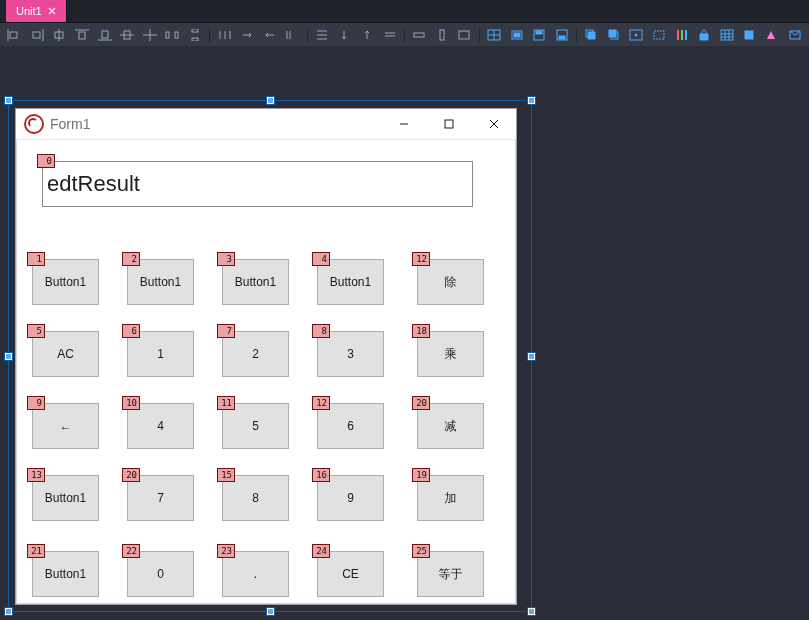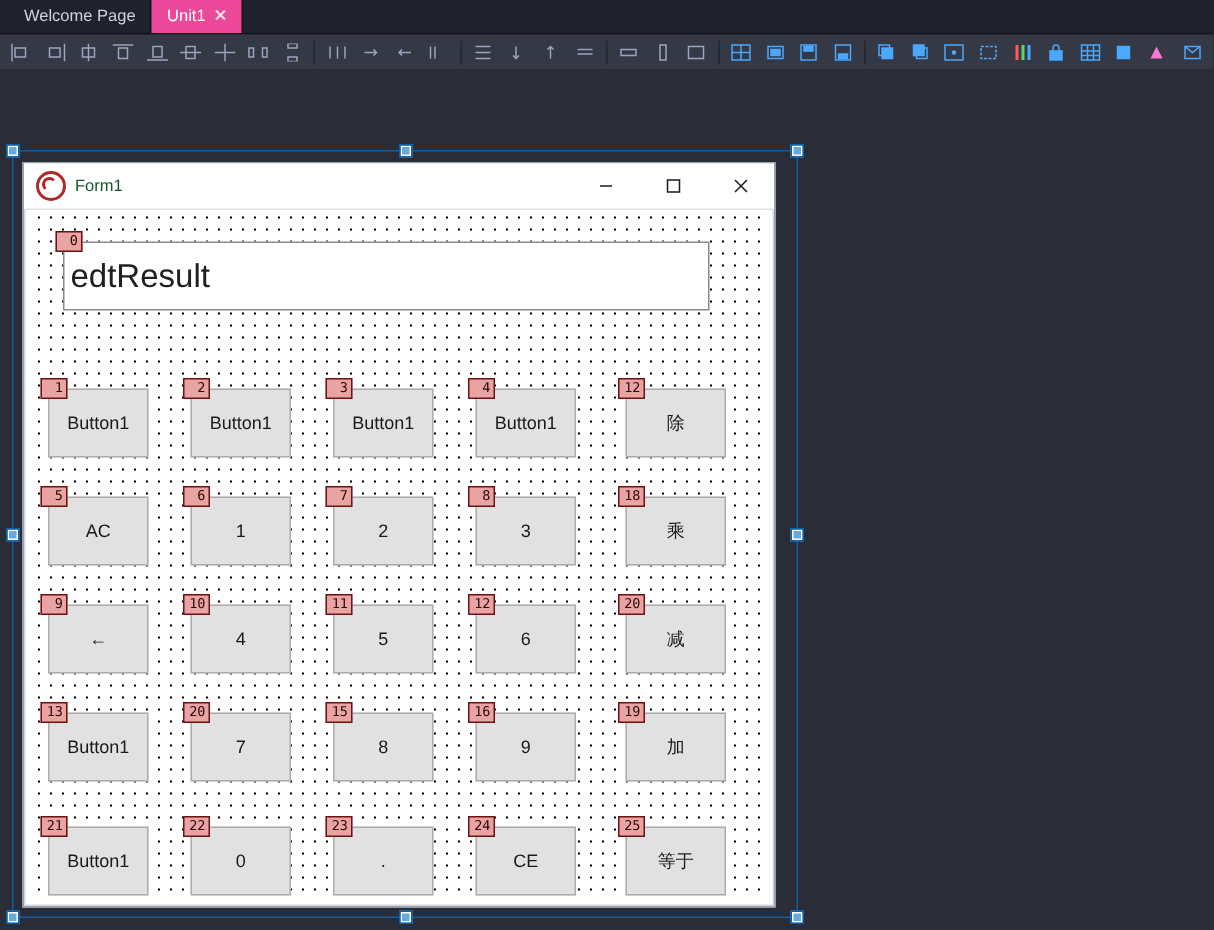--- a/index.html
+++ b/index.html
@@ -21,21 +21,21 @@
   .selection .outline{position:absolute;inset:0;border:1px solid #0a5fa8}
   .handle{position:absolute;width:7px;height:7px;background:#6aa8d8;border:1px solid #0a5fa8;box-shadow:0 0 0 1px #fff inset}
   .handle.tl{left:-4px;top:-4px}.handle.t{left:calc(50% - 4px);top:-4px}.handle.tr{right:-4px;top:-4px}
   .handle.l{left:-4px;top:calc(50% - 4px)}.handle.r{right:-4px;top:calc(50% - 4px)}
   .handle.bl{left:-4px;bottom:-4px}.handle.b{left:calc(50% - 4px);bottom:-4px}.handle.br{right:-4px;bottom:-4px}
   
   .form-win{position:absolute;left:15px;top:62px;width:500px;height:495px;background:#fff;border:1px solid #9aa2b1;box-shadow:0 0 0 1px #d4d7de inset}
   .titlebar{height:30px;display:flex;align-items:center;background:#fff;border-bottom:1px solid #e3e3e3}
   .titlebar .appicon{margin:0 6px 0 8px;width:16px;height:16px;border-radius:50%;background:#fff;border:2px solid #b02828;position:relative}
   .titlebar .appicon:before{content:"";position:absolute;left:2px;top:2px;width:6px;height:6px;border:2px solid #b02828;border-radius:50%;border-right-color:transparent;border-bottom-color:transparent}
-  .titlebar .caption{font-size:11px;color:#14532d}
+  .titlebar .caption{font-size:14px;color:#737373}
   .titlebar .spacer{flex:1}
   .winbtn{width:45px;height:30px;display:flex;align-items:center;justify-content:center;color:#1a1a1a}
   .winbtn svg{display:block}
   
   .client{position:absolute;left:6px;right:6px;top:32px;bottom:6px;
     background-image:radial-gradient(#000 0.6px, transparent 0.6px);
     background-size:8px 8px;background-position:0 0;background-color:#fff}
   
   .edit{position:absolute;left:20px;top:20px;width:425px;height:44px;border:1px solid #8a8a8a;background:#fff;display:flex;align-items:center;padding-left:4px;font-size:22px;color:#202020}
   
@@ -44,23 +44,20 @@
   
   .tag{position:absolute;left:-6px;top:-8px;min-width:12px;height:12px;padding:0 2px;background:#e9a3a3;border:1px solid #6d1212;color:#2a0808;font-size:9px;line-height:12px;text-align:right;font-family:Consolas,monospace}
   
   .c1{left:10px}.c2{left:105px}.c3{left:200px}.c4{left:295px}.c5{left:395px}
   .r1{top:0}.r2{top:72px}.r3{top:144px}.r4{top:216px}.r5{top:292px}
 </style>
 </head>
 <body>
 
 <div class="tabs">
-  <div class="tab">
-    <span>Welcome Page</span>
-  </div>
   <div class="tab active">
     <span>Unit1</span>
     <span class="close">
       <svg width="8" height="8" viewBox="0 0 8 8">
           <path d="M1 1 L7 7 M7 1 L1 7" stroke="#fff" stroke-width="1.4"></path>
         </svg>
     </span>
   </div>
 </div>
 

